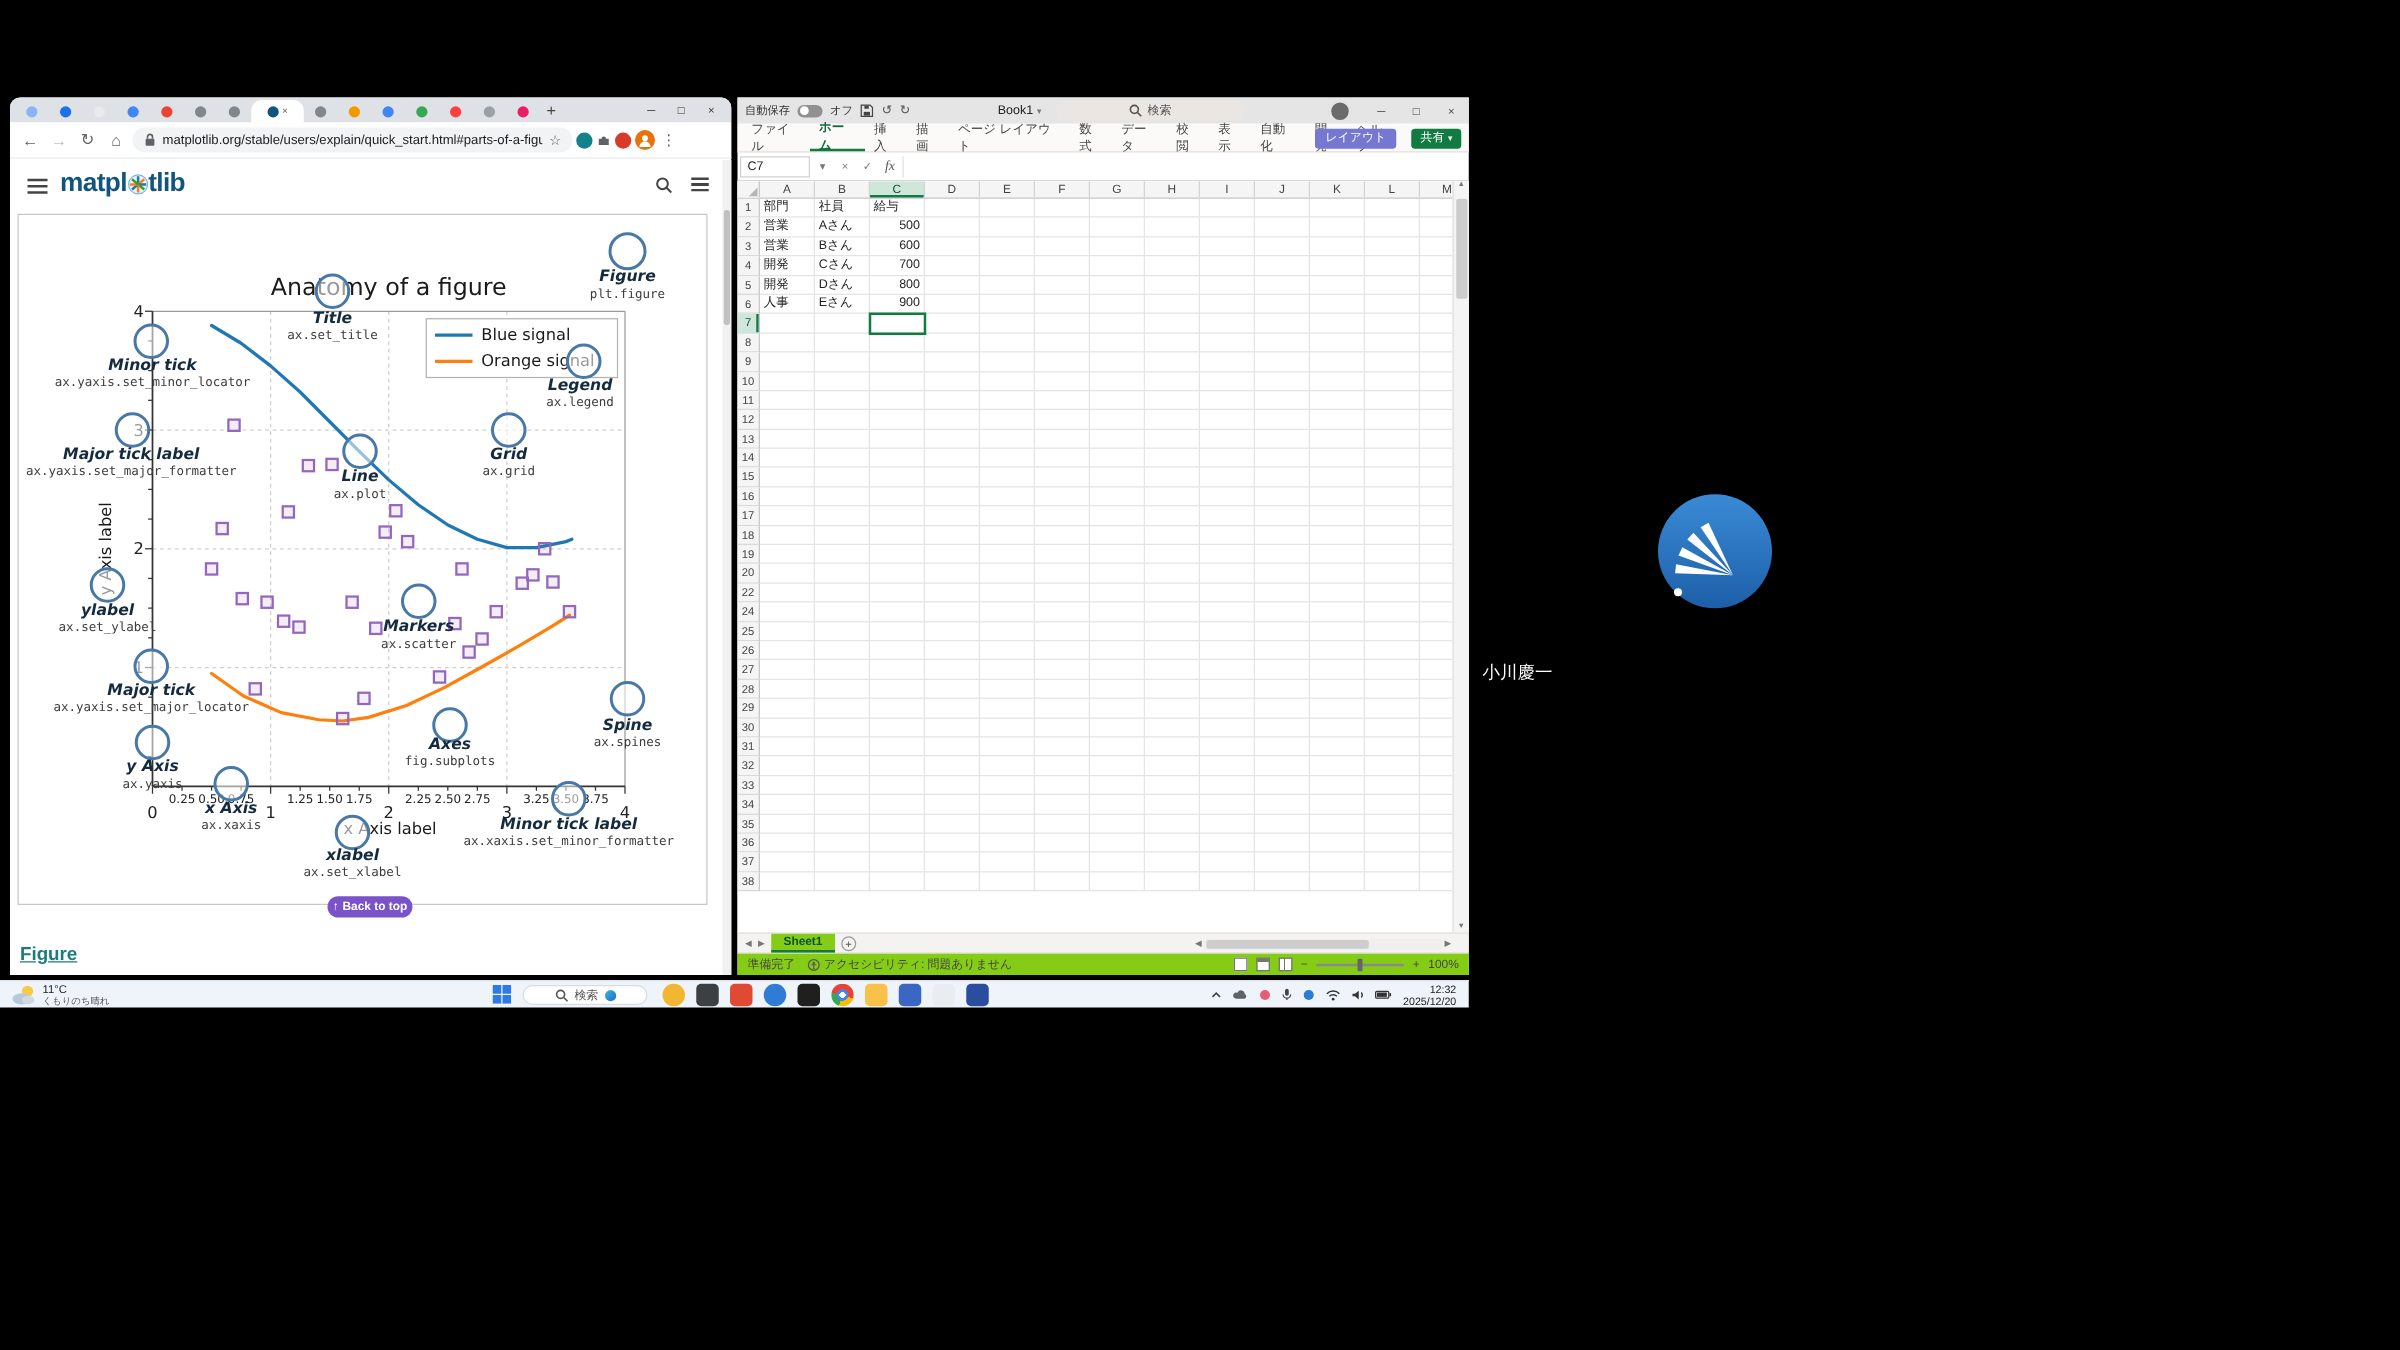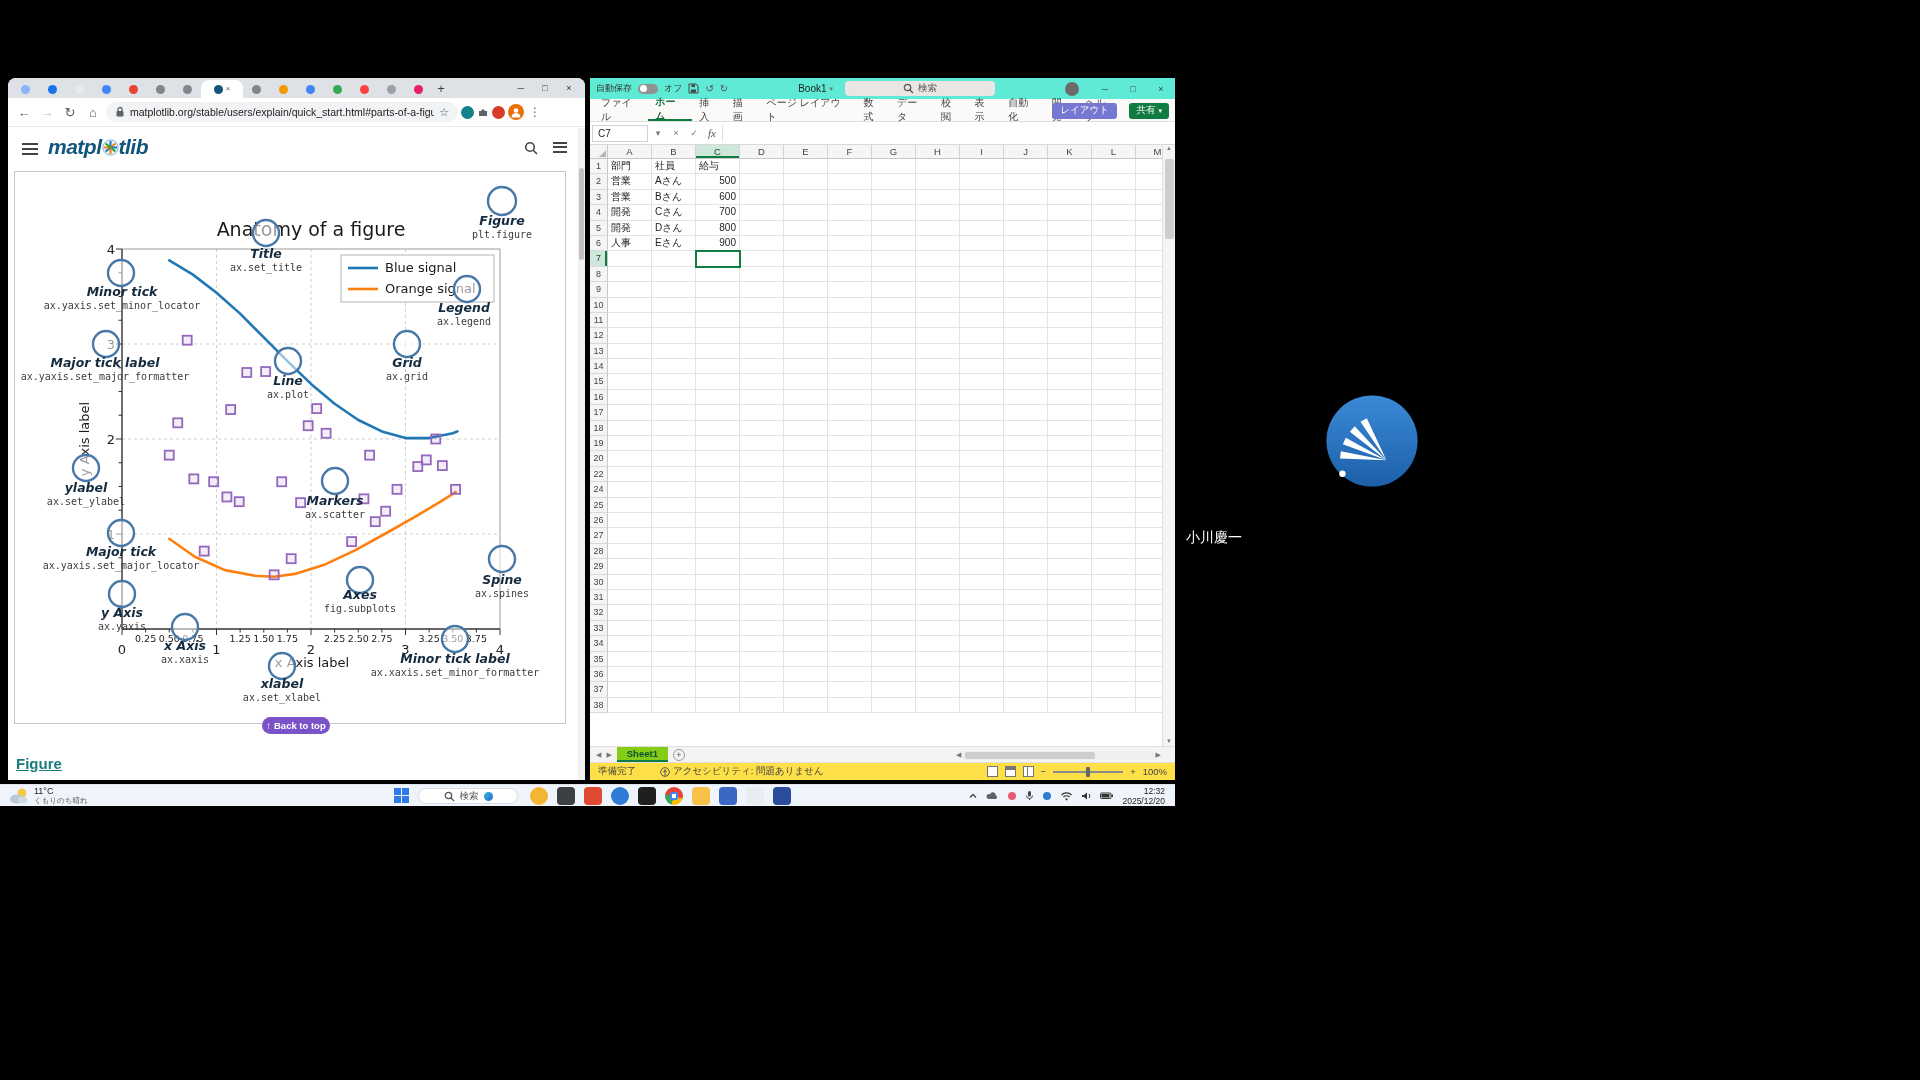--- a/index.html
+++ b/index.html
@@ -20,21 +20,21 @@
 .navic{width:20px;text-align:center;color:#5f6368;font-size:13px;flex:none}
 .navic.dim{color:#bdc1c6}
 #urlpill{flex:none;width:352px;height:20px;background:#f1f3f4;border-radius:10px;display:flex;align-items:center;padding:0 9px;gap:5px}
 #urltext{font-size:10.5px;color:#202124;white-space:nowrap;overflow:hidden;flex:1}
 #star{color:#5f6368;font-size:11px}
 .extic{width:13px;height:13px;border-radius:50%;flex:none}
 #menu-dots{width:16px;text-align:center;color:#5f6368;font-size:12px}
 #content{position:absolute;left:0;top:50px;right:0;bottom:0;background:#fff;overflow:hidden}
 .hamb{position:absolute;left:14px;top:15px;width:16px;height:12px;border-top:2px solid #444;border-bottom:2px solid #444}
 .hamb:after{content:"";position:absolute;left:0;top:3px;width:100%;height:2px;background:#444}
-#mpllogo{position:absolute;left:40px;top:7px;font-size:21px;font-style:italic;font-weight:bold;color:#11557c;display:flex;align-items:center;letter-spacing:-.5px}
+#mpllogo{position:absolute;left:40px;top:7px;font-size:21px;font-weight:bold;color:#11557c;display:flex;align-items:center;letter-spacing:-.5px}
 #hdr-search{position:absolute;right:46px;top:13px}
 #hdr-toc{position:absolute;right:18px;top:14px;width:14px;height:11px;background:linear-gradient(#444 0 2px,transparent 2px 4.5px,#444 4.5px 6.5px,transparent 6.5px 9px,#444 9px 11px)}
 #figurebox{position:absolute;left:6px;top:43px;width:552px;height:553px;background:#fff;border:1px solid #c8c8c8}
 #fig-svg{overflow:visible;display:block}
 #backtotop{position:absolute;left:254px;top:589px;width:68px;height:17px;background:#7a53c9;color:#fff;border-radius:9px;font-size:9.5px;font-weight:bold;display:flex;align-items:center;justify-content:center;gap:3px}
 #docheading{position:absolute;left:8px;top:627px;font-size:15px;font-weight:bold;color:#1c7b7b;text-decoration:underline}
 #scrollbar{position:absolute;right:0;top:0;width:7px;bottom:0;background:#f1f1f1}
 #scrollthumb{position:absolute;left:1px;top:40px;width:5px;height:92px;background:#c1c1c1;border-radius:3px}
 
 
@@ -48,21 +48,21 @@
 .ftitle{font:19px "DejaVu Sans",sans-serif;fill:#1a1a1a}
 .faxis{font:13px "DejaVu Sans",sans-serif;fill:#1a1a1a}
 .legendbox{fill:#fff;stroke:#b3b3b3;stroke-width:1}
 .legendtext{font:13px "DejaVu Sans",sans-serif;fill:#1a1a1a}
 .anncircle{fill:rgba(255,255,255,.55);stroke:#4878a8;stroke-width:2.4}
 .annname{font:italic 700 12.5px "DejaVu Sans",sans-serif;fill:#142a3e}
 .anncode{font:10px "DejaVu Sans Mono",monospace;fill:#3c3c3c}
 
 
 #excel{position:absolute;left:590px;top:78px;width:585px;height:702px;background:#fff;display:flex;flex-direction:column}
-#xl-titlebar{height:21px;background:#5eead4;display:flex;align-items:center;padding:0 6px;gap:6px;font-size:9px;color:#333;position:relative}
+#xl-titlebar{height:21px;background:#e5e5e5;display:flex;align-items:center;padding:0 6px;gap:6px;font-size:9px;color:#333;position:relative}
 #xl-toggle{width:20px;height:10px;border-radius:5px;background:#919191;position:relative;flex:none}
 #xl-toggle:after{content:"";position:absolute;left:1.5px;top:1.5px;width:7px;height:7px;border-radius:50%;background:#fff}
 .tb-ic{color:#555;font-size:10px}
 #xl-book{display:flex;align-items:center;gap:3px;margin-left:64px;font-size:10px;color:#222}
 #xl-search{position:absolute;left:255px;top:3px;width:150px;height:15px;background:#e9e6e3;border-radius:4px;display:flex;align-items:center;justify-content:center;gap:4px;font-size:9.5px;color:#555}
 #xl-avatar{position:absolute;right:96px;top:3.5px;width:14px;height:14px;border-radius:50%;background:#6b6b6b}
 #xl-winctl{position:absolute;right:0;top:0;height:100%;display:flex;align-items:center}
 #xl-winctl span{width:28px;text-align:center;font-size:9px;color:#444}
 #xl-ribbon{height:23px;background:#fbfaf9;border-bottom:1px solid #e1dfdd;display:flex;align-items:stretch;padding:0 4px;position:relative}
 #xl-tabs{display:flex;align-items:stretch}
@@ -90,21 +90,21 @@
 .xl-cell.acell{outline:2px solid #107c41;outline-offset:-1px;position:relative;z-index:2}
 #xl-vscroll{position:absolute;right:0;top:0;bottom:0;width:13px;background:#f4f4f4;border-left:1px solid #e0e0e0;font-size:6px;color:#777;text-align:center}
 #xl-vthumb{position:absolute;left:2px;top:14px;width:9px;height:80px;background:#cdcdcd;border-radius:2px}
 #xl-vdown{position:absolute;bottom:2px;left:0;width:100%;text-align:center}
 #xl-sheetbar{height:16px;background:#f5f3f1;border-top:1px solid #e1dfdd;display:flex;align-items:center;padding-left:6px;gap:5px;position:relative;font-size:7px;color:#777}
 #xl-sheettab{height:100%;padding:0 10px;background:#84cc16;border-bottom:2px solid #107c41;color:#0c5132;font-size:9.5px;font-weight:bold;display:flex;align-items:center}
 #xl-addsheet{width:12px;height:12px;border-radius:50%;border:1px solid #999;color:#555;font-size:9px;line-height:10px;text-align:center}
 #xl-hscroll{position:absolute;right:14px;top:3px;width:205px;height:10px;display:flex;align-items:center;gap:2px}
 #xl-htrack{flex:1;height:9px;background:#efefef;position:relative}
 #xl-hthumb{position:absolute;left:2px;top:1px;width:130px;height:7px;background:#cdcdcd;border-radius:2px}
-#xl-statusbar{height:18px;background:#fde047;border-top:1px solid #e1dfdd;display:flex;align-items:center;font-size:9.5px;color:#444;padding:0 8px;gap:24px}
+#xl-statusbar{height:18px;background:#84cc16;border-top:1px solid #e1dfdd;display:flex;align-items:center;font-size:9.5px;color:#444;padding:0 8px;gap:10px}
 .vic{width:11px;height:11px;border:1px solid #767676;background:#fff;flex:none}
 .vic.v2{background:linear-gradient(#767676 0 2.5px,#fff 2.5px)}
 .vic.v3{background:linear-gradient(90deg,#fff 0 3px,#767676 3px 4px,#fff 4px)}
 #zoomtrack{width:70px;height:2px;background:#8a8a8a;position:relative;flex:none}
 #zoomknob{position:absolute;left:33px;top:-4px;width:4px;height:10px;background:#666;border-radius:1px}
 #xl-statusR{margin-left:auto;display:flex;align-items:center;gap:7px}
 
 
 #taskbar{position:absolute;left:0;top:784px;width:1175px;height:22px;background:#eff4fa;border-top:1px solid #dfe4ec}
 #tb-weather{position:absolute;left:8px;top:1px;display:flex;align-items:center;gap:4px}

